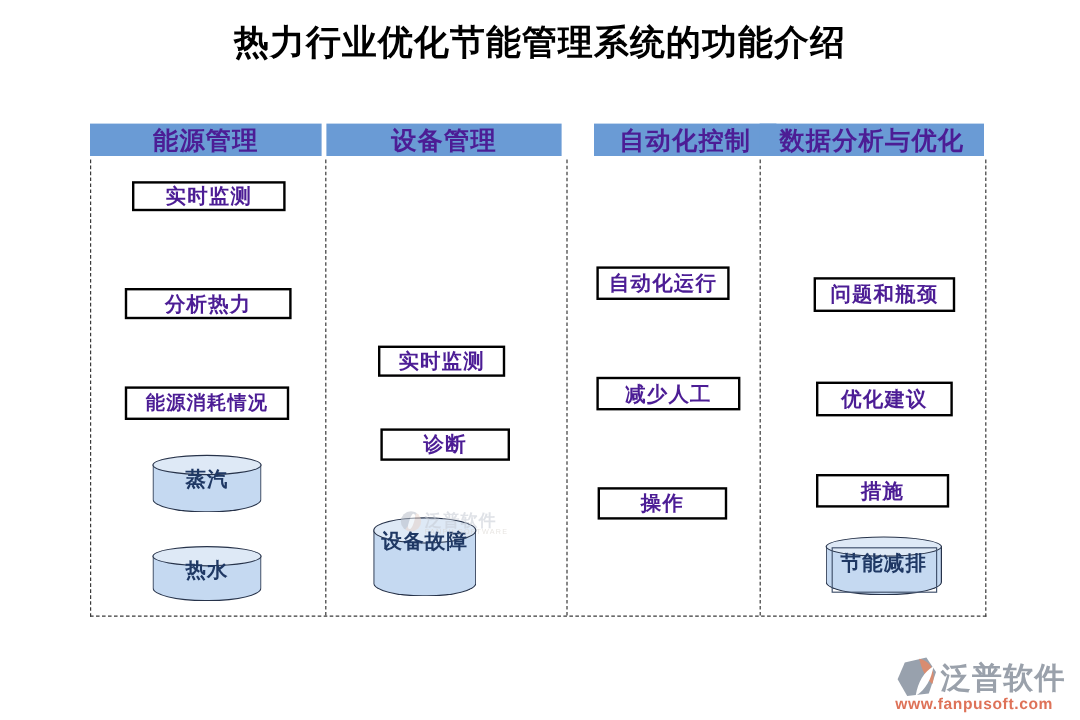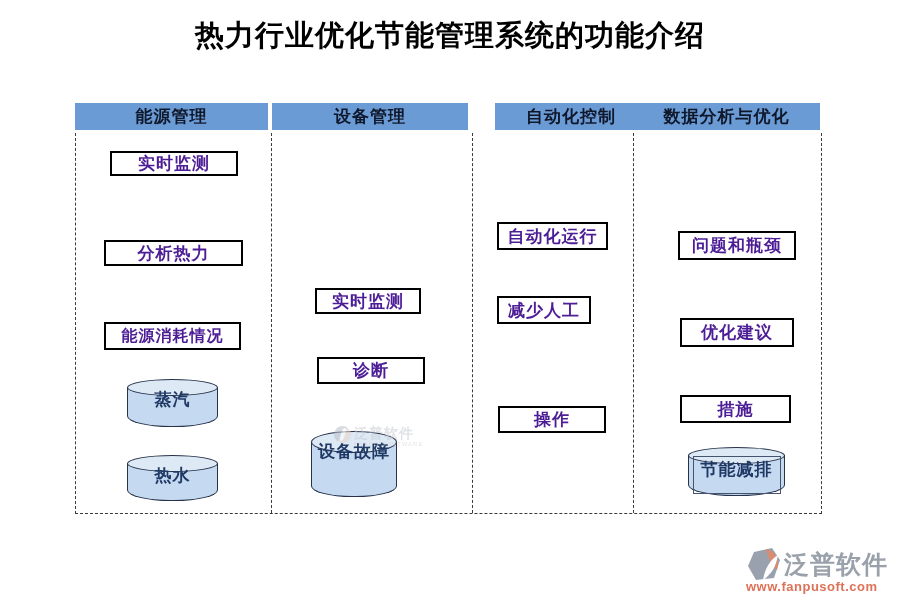--- a/index.html
+++ b/index.html
@@ -3,22 +3,22 @@
 <meta charset="utf-8">
 <style>
   html,body{margin:0;padding:0;background:#fff;}
   .stage{position:relative;width:900px;height:600px;background:#fff;overflow:hidden;
          font-family:"Liberation Serif","DejaVu Serif",serif;}
 
   .title{position:absolute;left:0;top:16px;width:100%;text-align:center;
          font-size:29px;font-weight:bold;color:#000;letter-spacing:1px;}
 
   
-  .hdr{position:absolute;top:103px;height:27px;background:#6A9BD5;color:#0f172a;
-       font-size:17px;font-weight:bold;display:flex;align-items:center;justify-content:center;
+  .hdr{position:absolute;top:103px;height:27px;background:#6A9BD5;color:#4c1d95;
+       font-size:21px;font-weight:bold;display:flex;align-items:center;justify-content:center;
        letter-spacing:1px;}
   .hdr1{left:75px;width:193px;}
   .hdr2{left:272px;width:196px;}
   .hdr3{left:495px;width:152px;}
   .hdr4{left:633px;width:187px;}
 
   
   .frame{position:absolute;left:75px;top:133px;width:745px;height:380px;
          border-left:1px dashed #3a3a3a;border-right:1px dashed #3a3a3a;border-bottom:1px dashed #3a3a3a;}
   .divider{position:absolute;top:0;bottom:0;width:0;border-left:1px dashed #3a3a3a;}
@@ -115,21 +115,21 @@
 
   <div class="watermark">
     <div class="wm-badge"></div>
     <div class="wm-texts">
       <span class="wm-main">泛普软件</span>
       <span class="wm-sub">FANPU SOFTWARE</span>
     </div>
   </div>
 
   <div class="box" style="left:497px;top:222px;width:111px;height:28px">自动化运行</div>
-  <div class="box" style="left:497px;top:296px;width:94px;height:28px">减少人工</div>
+  <div class="box" style="left:497px;top:314px;width:120px;height:28px">减少人工</div>
   <div class="box" style="left:498px;top:406px;width:108px;height:27px">操作</div>
 
   <div class="box" style="left:678px;top:231px;width:118px;height:29px">问题和瓶颈</div>
   <div class="box" style="left:680px;top:318px;width:114px;height:29px">优化建议</div>
   <div class="box" style="left:680px;top:395px;width:111px;height:28px">措施</div>
 
   <div class="cylinder" style="left:688px;top:447px;width:97px;height:49px">
     <div class="cyl-ellipse"></div>
     <div class="cyl-rect"></div>
     <div class="cyl-label">

